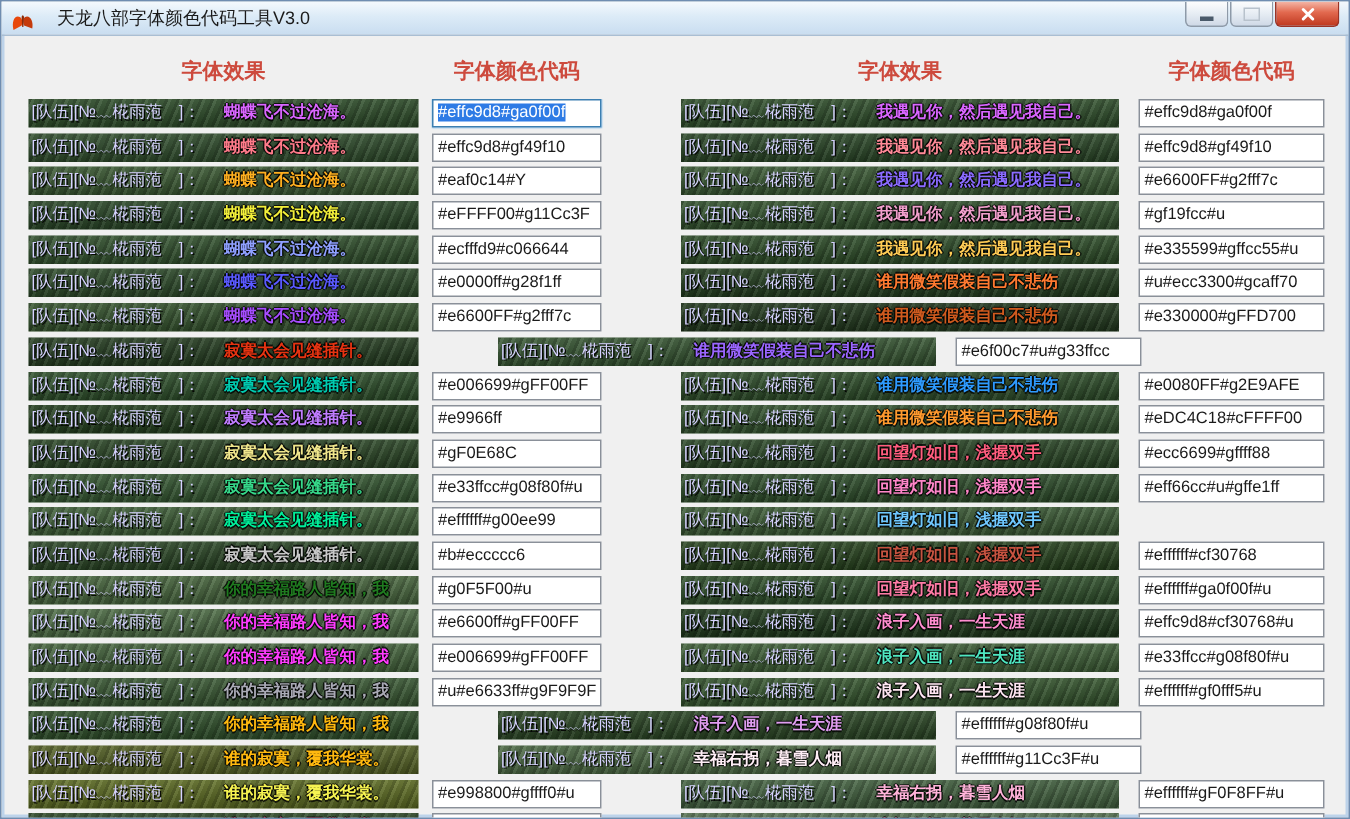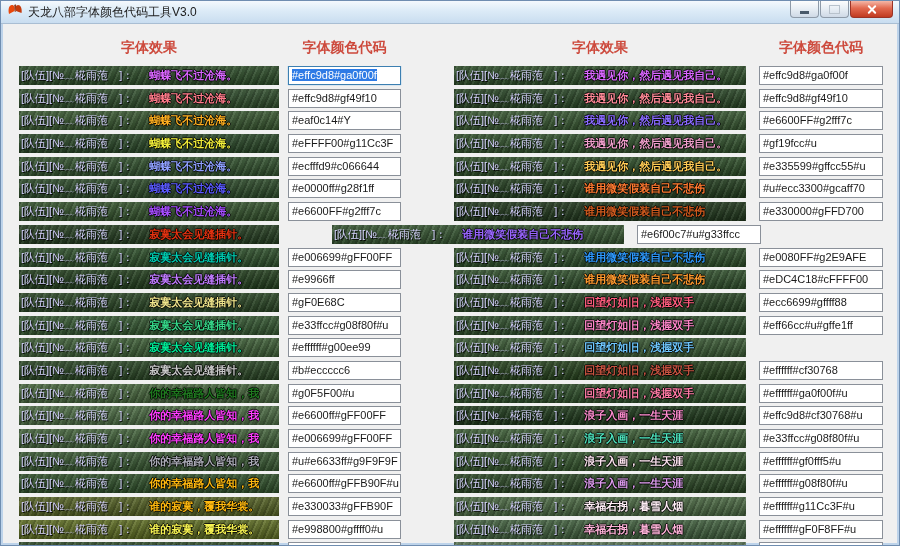--- a/index.html
+++ b/index.html
@@ -1,20 +1,20 @@
 <!DOCTYPE html>
 <html><head>
 <meta charset="utf-8">
 <style>
   html,body{margin:0;padding:0;background:#fff;font-family:"Liberation Sans","DejaVu Sans",sans-serif;}
   .window{position:relative;width:898px;height:544px;border:1px solid #6f8db0;
     background:#f0f0f0;overflow:hidden;box-shadow:inset 0 0 0 2px #bdd3ea;}
   
   .titlebar{height:22px;background:linear-gradient(#f4f9fd,#dcebf7 45%,#c9ddf0);
-    border-bottom:1px solid #a9bed3;display:flex;align-items:flex-start;position:relative;}
+    border-bottom:1px solid #a9bed3;display:flex;align-items:flex-end;position:relative;gap:10px;}
   .app-icon{width:16px;height:16px;margin:0 5px 0 6px;flex:0 0 auto;}
   .title-text{font-size:12px;color:#1b1b1b;line-height:22px;}
   .win-controls{position:absolute;top:0;right:6px;display:flex;}
   .wbtn{width:29px;height:17px;border:1px solid #8e9aa8;border-top:none;
     background:linear-gradient(#fdfdfd,#e9eff5 45%,#cfd9e6);
     display:flex;align-items:center;justify-content:center;
     border-radius:0 0 4px 4px;margin-left:1px;cursor:pointer;box-sizing:border-box;}
   .wbtn.close{width:43px;border-color:#9a3326;
     background:linear-gradient(#f4b7a7,#e2694f 45%,#c03a21);}
   .g-min{width:9px;height:3px;background:#4a5a6a;margin-top:6px;}
@@ -34,22 +34,22 @@
   .fx{position:relative;height:19px;line-height:19px;overflow:hidden;white-space:nowrap;
     font-size:11px;box-sizing:border-box;}
   .fx::before{content:"";position:absolute;inset:0;
     background:
       repeating-linear-gradient(113deg,rgba(0,0,0,.20) 0 2px,rgba(255,255,255,.06) 2px 4px,rgba(0,0,0,.08) 4px 7px),
       linear-gradient(rgba(255,255,255,.10),rgba(0,0,0,.22));}
   .fx .prefix,.fx .msg{position:relative;z-index:1;}
   .fx-l{width:260px;}
   .fx-r{width:292px;margin-left:53px;}
   .prefix{color:#d6d2ff;margin-left:2px;text-shadow:1px 1px 0 rgba(0,0,0,.9);text-align:right;}
-  .msg{font-weight:bold;margin-left:4px;
-    text-shadow:1px 0 0 rgba(0,0,0,.75),-1px 0 0 rgba(0,0,0,.75),0 1px 0 rgba(0,0,0,.75),0 -1px 0 rgba(0,0,0,.75);padding-left:12px;}
+  .msg{font-weight:bold;margin-left:16px;
+    text-shadow:1px 0 0 rgba(0,0,0,.75),-1px 0 0 rgba(0,0,0,.75),0 1px 0 rgba(0,0,0,.75),0 -1px 0 rgba(0,0,0,.75);}
   .code{height:19px;background:#fff;border:1px solid #8a9099;box-sizing:border-box;
     font-size:11px;line-height:17px;padding:0 3px;color:#1a1a1a;overflow:hidden;
     white-space:nowrap;cursor:text;}
   .code-l{width:113px;margin-left:9px;}
   .code-r{width:124px;margin-left:13px;}
   .code.selected{border-color:#3c7fb1;box-shadow:0 0 1px #6db3e8;}
   .code.selected span{background:#2e7be5;color:#fff;}
 </style>
 </head>
 <body>
@@ -276,32 +276,30 @@
     <div class="fx fx-r" style="background-color: rgb(54, 87, 47);">
       <span class="prefix">[队伍][№﹏椛雨萢ゞ]：</span><span class="msg" style="color: rgb(255, 230, 242);">浪子入画，一生天涯</span>
     </div>
     <div class="code code-r"><span>#effffff#gf0fff5#u</span></div>
   </div>
 
   <div class="row">
     <div class="fx fx-l" style="background-color: rgb(49, 82, 44);">
       <span class="prefix">[队伍][№﹏椛雨萢ゞ]：</span><span class="msg" style="color: rgb(255, 185, 15);">你的幸福路人皆知，我</span>
     </div>
-    <div class="code code-l"><span>#e6600ff#gFFB90F#u</span></div>
     <div class="fx fx-r" style="background-color: rgb(44, 72, 38);">
       <span class="prefix">[队伍][№﹏椛雨萢ゞ]：</span><span class="msg" style="color: rgb(223, 157, 240);">浪子入画，一生天涯</span>
     </div>
     <div class="code code-r"><span>#effffff#g08f80f#u</span></div>
   </div>
 
   <div class="row">
     <div class="fx fx-l" style="background-color: rgb(86, 99, 38);">
       <span class="prefix">[队伍][№﹏椛雨萢ゞ]：</span><span class="msg" style="color: rgb(255, 185, 15);">谁的寂寞，覆我华裳。</span>
     </div>
-    <div class="code code-l"><span>#e330033#gFFB90F</span></div>
     <div class="fx fx-r" style="background-color: rgb(76, 106, 68);">
       <span class="prefix">[队伍][№﹏椛雨萢ゞ]：</span><span class="msg" style="color: rgb(255, 238, 246);">幸福右拐，暮雪人烟</span>
     </div>
     <div class="code code-r"><span>#effffff#g11Cc3F#u</span></div>
   </div>
 
   <div class="row">
     <div class="fx fx-l" style="background-color: rgb(95, 110, 36);">
       <span class="prefix">[队伍][№﹏椛雨萢ゞ]：</span><span class="msg" style="color: rgb(246, 243, 81);">谁的寂寞，覆我华裳。</span>
     </div>

